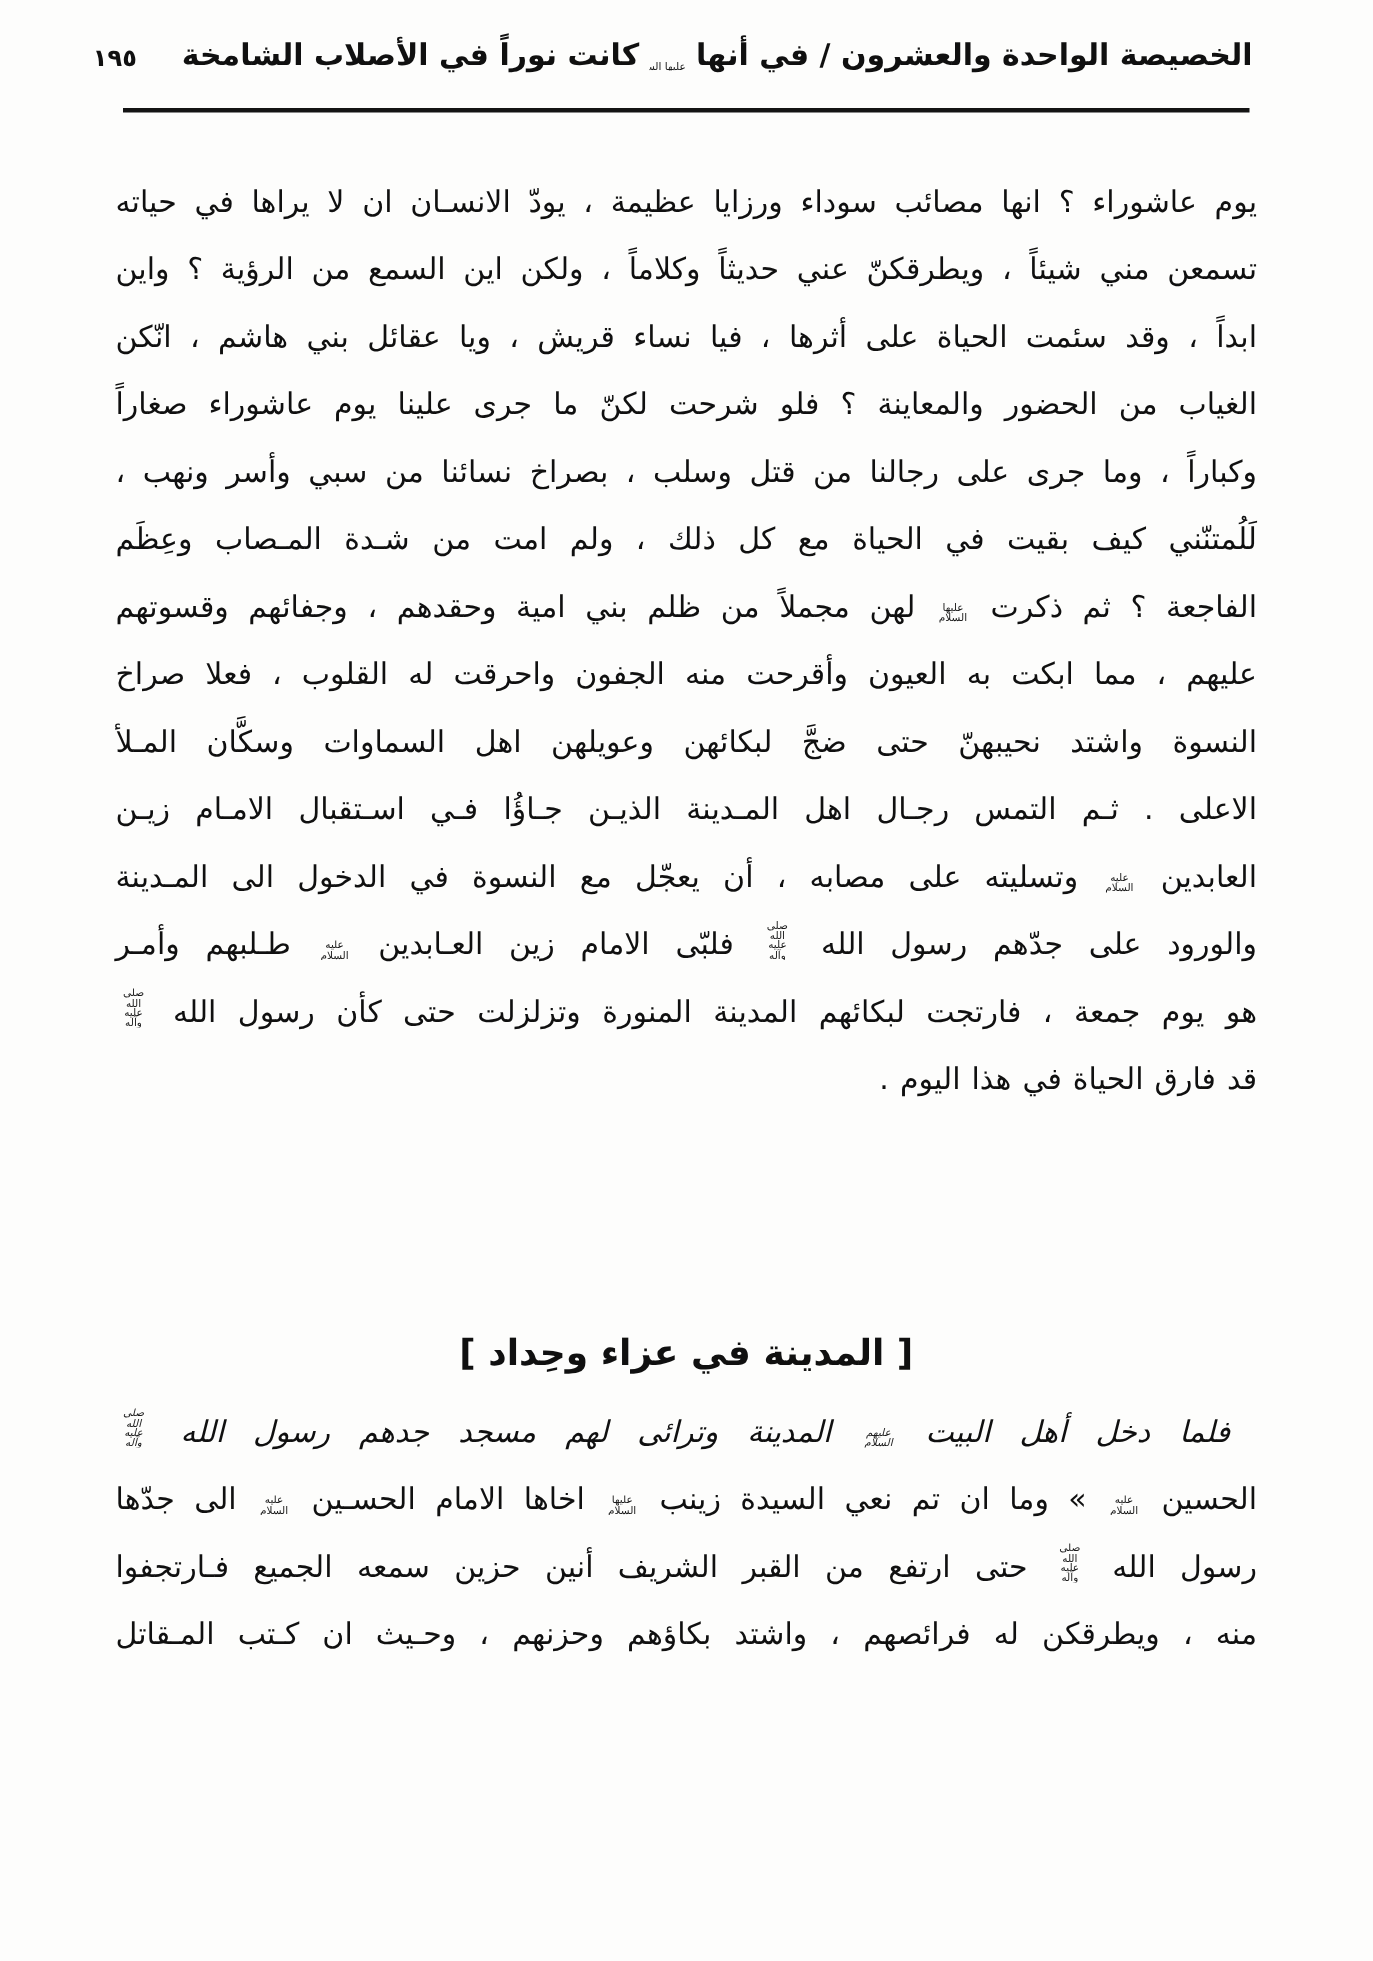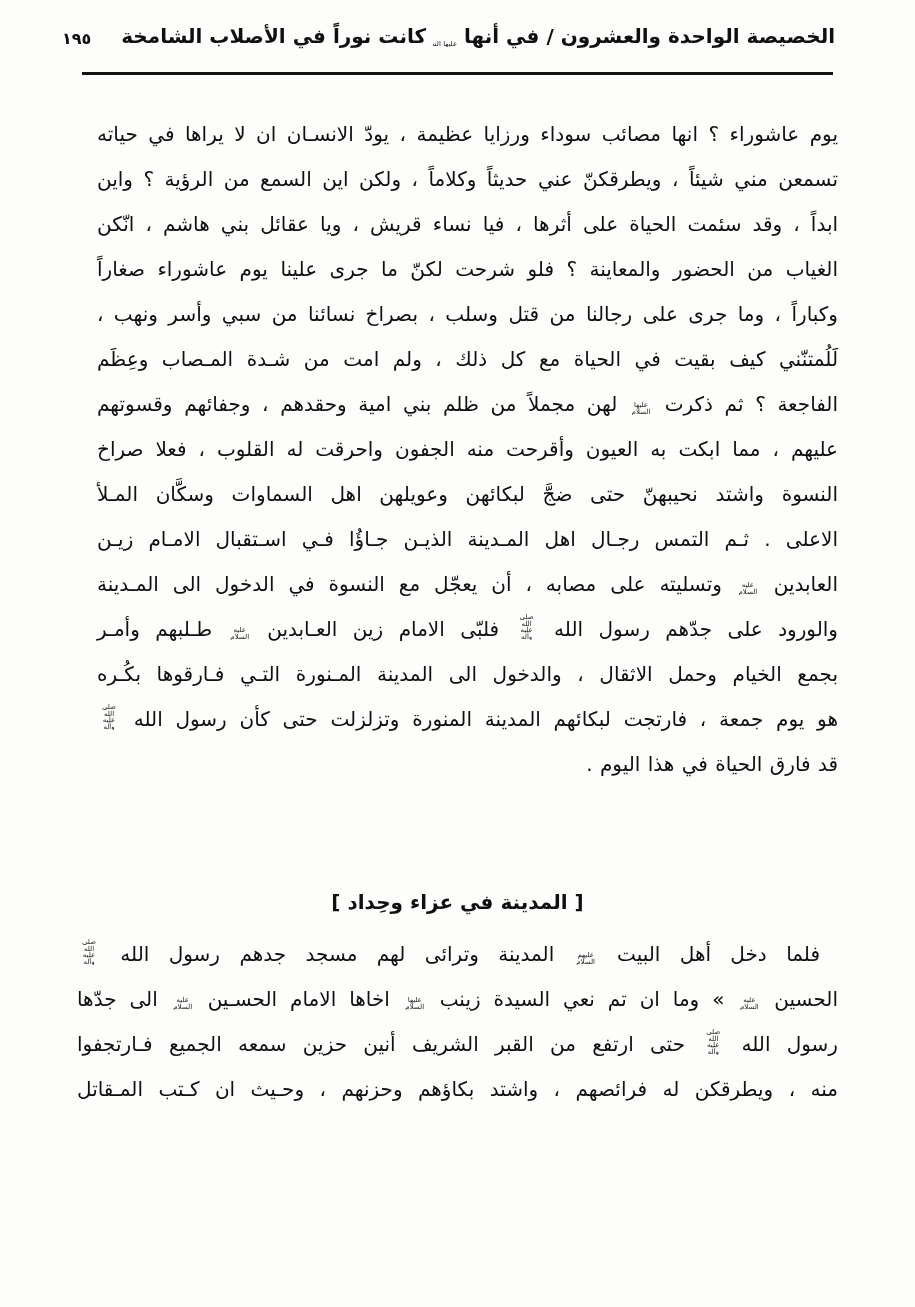--- a/index.html
+++ b/index.html
@@ -45,42 +45,43 @@
     right: 82px;
     left: 82px;
     height: 3px;
     background: #141414;
   }
   .body-block {
     position: absolute;
     right: 77px;
     left: 77px;
   }
-  .body-1 { top: 112px; margin-left: 20px; }
+  .body-1 { top: 112px; }
   .body-2 { top: 932px; }
   .line {
     font-size: 20px;
     line-height: 45px;
     text-align: justify;
     text-align-last: justify;
     word-spacing: 1px;
   }
   .line.end-line {
     text-align-last: right;
   }
   .line.first-indent {
     text-indent: 18px;
+    font-style: italic;
   }
   .section-heading {
     position: absolute;
     top: 882px;
     left: 0;
     right: 0;
     text-align: center;
-    font-size: 20px;
+    font-size: 24px;
     font-weight: bold;
     line-height: 40px;
   }
   .hon {
     display: inline-block;
     width: 24px;
     font-size: 7px;
     line-height: 6.5px;
     font-weight: normal;
     text-align: center;
@@ -110,21 +111,20 @@
       <div class="line">ابداً ، وقد سئمت الحياة على أثرها ، فيا نساء قريش ، ويا عقائل بني هاشم ، انّكن</div>
       <div class="line">الغياب من الحضور والمعاينة ؟ فلو شرحت لكنّ ما جرى علينا يوم عاشوراء صغاراً</div>
       <div class="line">وكباراً ، وما جرى على رجالنا من قتل وسلب ، بصراخ نسائنا من سبي وأسر ونهب ،</div>
       <div class="line">لَلُمتنّني كيف بقيت في الحياة مع كل ذلك ، ولم امت من شـدة المـصاب وعِظَم</div>
       <div class="line">الفاجعة ؟ ثم ذكرت <span class="hon">عليها السلام</span> لهن مجملاً من ظلم بني امية وحقدهم ، وجفائهم وقسوتهم</div>
       <div class="line">عليهم ، مما ابكت به العيون وأقرحت منه الجفون واحرقت له القلوب ، فعلا صراخ</div>
       <div class="line">النسوة واشتد نحيبهنّ حتى ضجَّ لبكائهن وعويلهن اهل السماوات وسكَّان المـلأ</div>
       <div class="line">الاعلى . ثـم التمس رجـال اهل المـدينة الذيـن جـاؤُا فـي اسـتقبال الامـام زيـن</div>
       <div class="line">العابدين <span class="hon">عليه السلام</span> وتسليته على مصابه ، أن يعجّل مع النسوة في الدخول الى المـدينة</div>
       <div class="line">والورود على جدّهم رسول الله <span class="hon">صلى الله عليه وآله</span> فلبّى الامام زين العـابدين <span class="hon">عليه السلام</span> طـلبهم وأمـر</div>
-      <div class="line">بجمع الخيام وحمل الاثقال ، والدخول الى المدينة المـنورة التـي فـارقوها بكُـره</div>
       <div class="line">هو يوم جمعة ، فارتجت لبكائهم المدينة المنورة وتزلزلت حتى كأن رسول الله <span class="hon">صلى الله عليه وآله</span></div>
       <div class="line end-line">قد فارق الحياة في هذا اليوم .</div>
     </div>
 
   <div class="section-heading">[ المدينة في عزاء وحِداد ]</div>
 
   <div class="body-block body-2">
       <div class="line first-indent">فلما دخل أهل البيت <span class="hon">عليهم السلام</span> المدينة وترائى لهم مسجد جدهم رسول الله <span class="hon">صلى الله عليه وآله</span></div>
       <div class="line">الحسين <span class="hon">عليه السلام</span> » وما ان تم نعي السيدة زينب <span class="hon">عليها السلام</span> اخاها الامام الحسـين <span class="hon">عليه السلام</span> الى جدّها</div>
       <div class="line">رسول الله <span class="hon">صلى الله عليه وآله</span> حتى ارتفع من القبر الشريف أنين حزين سمعه الجميع فـارتجفوا</div>

